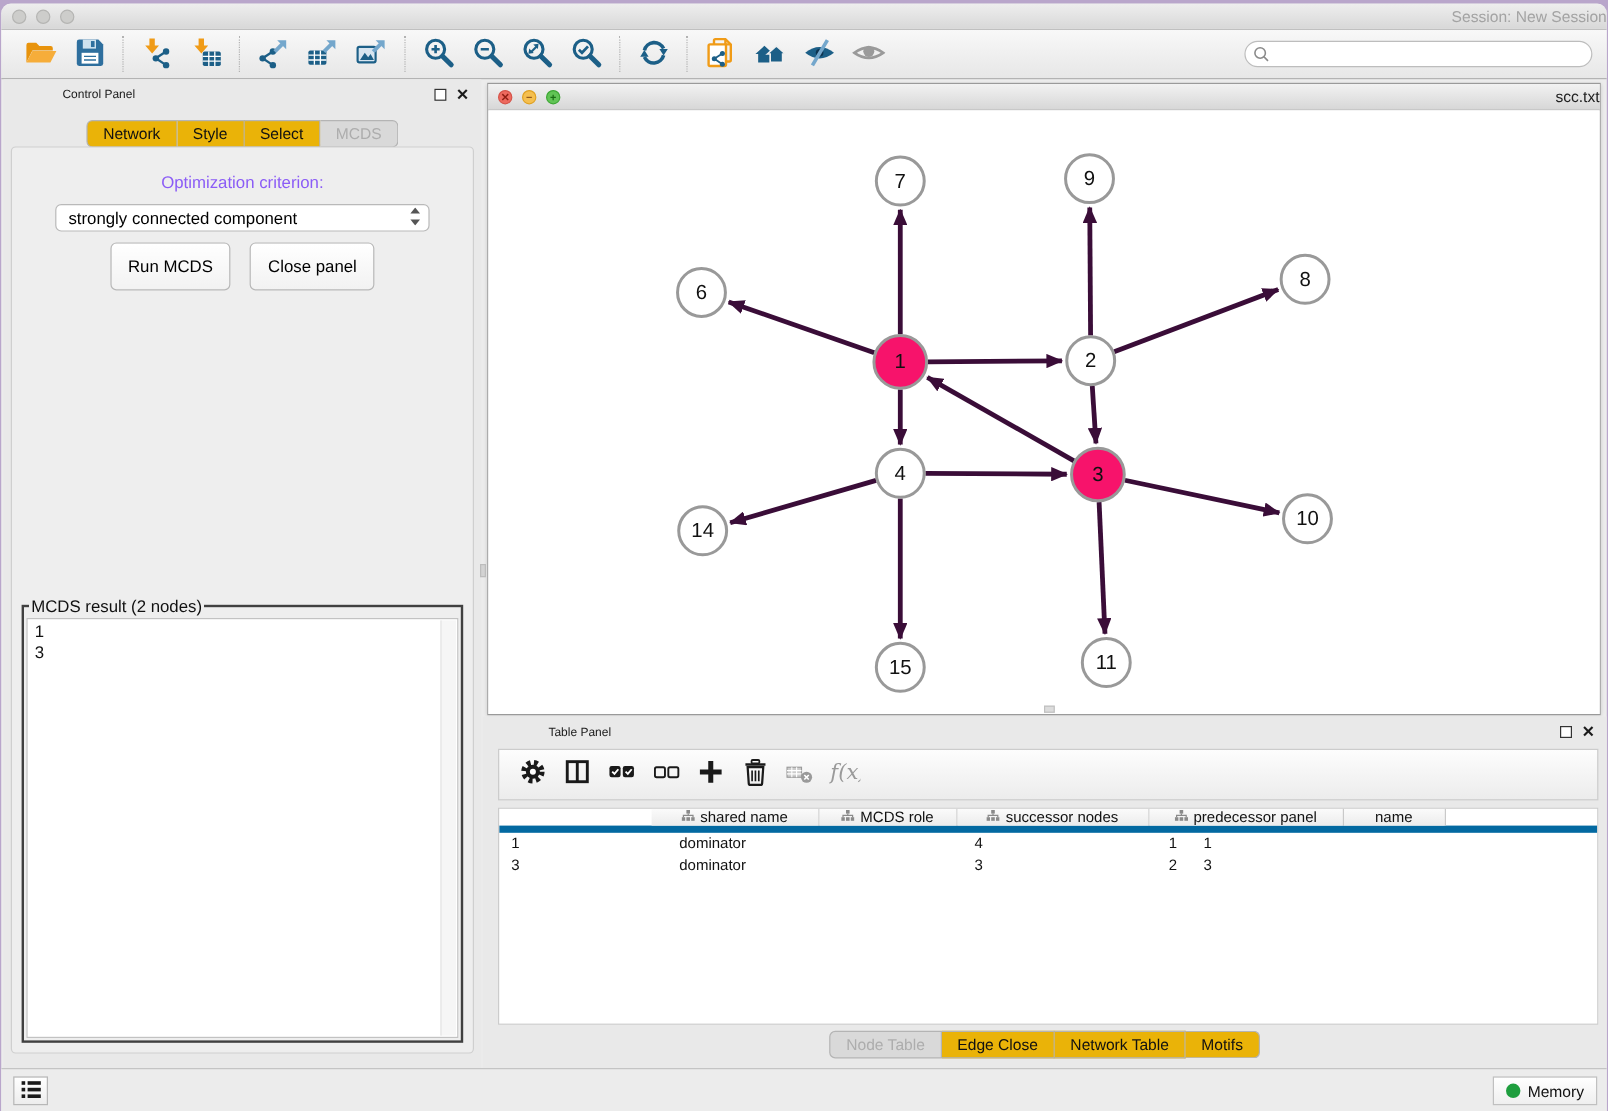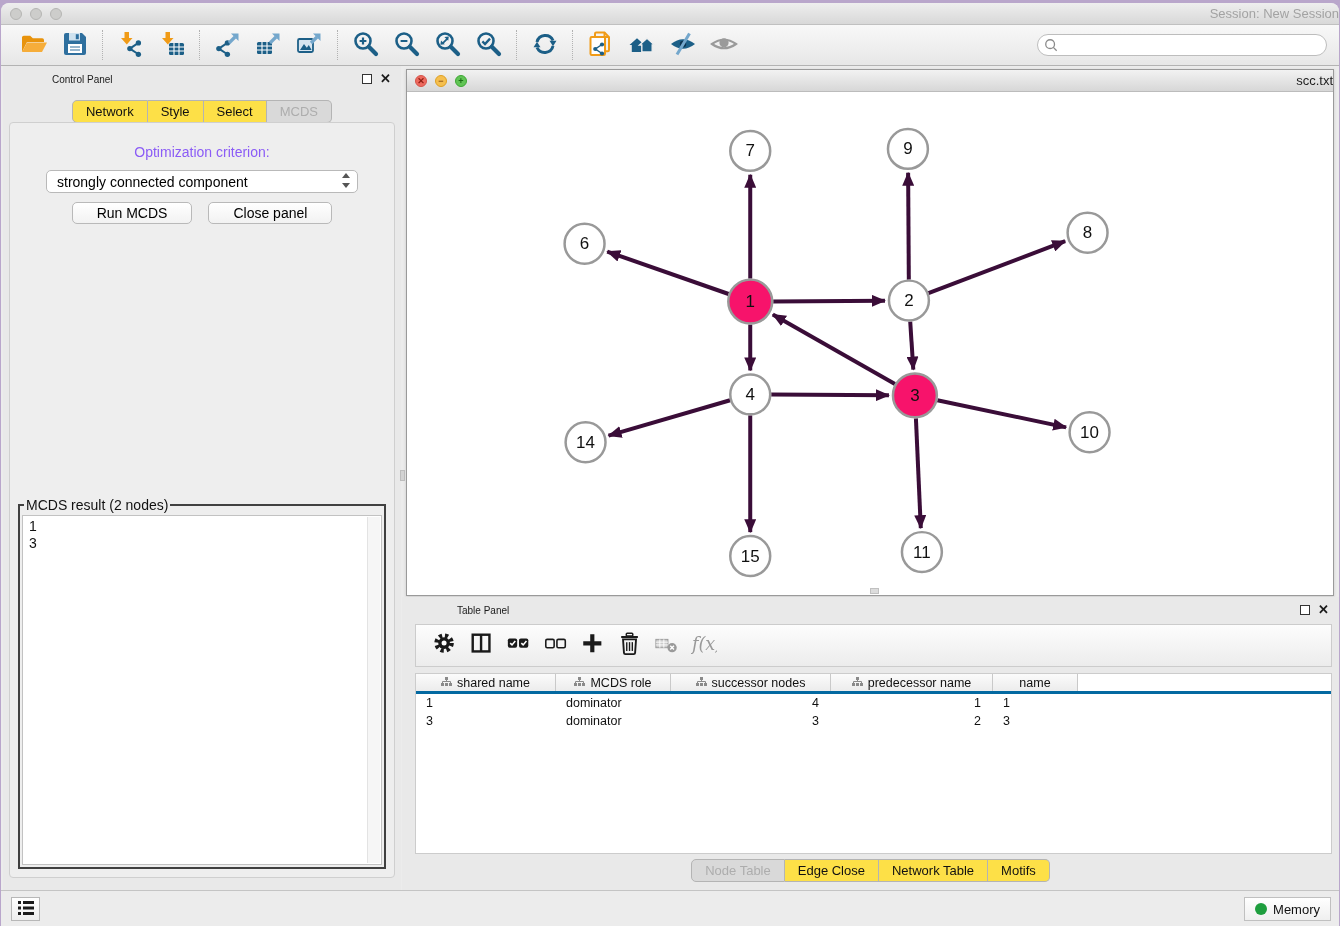--- a/index.html
+++ b/index.html
@@ -34,36 +34,36 @@
   
   .control-panel { position:absolute; left:2px; top:0; width:398px; bottom:0; background:#e9e9e9; }
   .panel-header { position:relative; height:30px; }
   .panel-title { position:absolute; left:10px; top:8px; font-size:10px; color:#1a1a1a;margin-left:39px; }
   .ph-icons { position:absolute; right:10px; top:7px; display:flex; gap:8px; align-items:center; }
   .float-ic { width:10px; height:10px; border:1.5px solid #333; display:inline-block; background:#fff;}
   .close-ic { font-size:13px; font-weight:bold; color:#1a1a1a; line-height:12px; }
 
   .tabs { display:flex; justify-content:center; }
   .cp-tabs { position:absolute; left:0; right:0; top:34px; }
-  .tab { background:#fde047; border:1px solid #b4b4b4; border-left:none; padding:3px 13px; font-size:13px;
+  .tab { background:#eab308; border:1px solid #b4b4b4; border-left:none; padding:3px 13px; font-size:13px;
          color:#111; line-height:15px; }
   .tab:first-child { border-left:1px solid #b4b4b4; border-radius:5px 0 0 5px; }
   .tab:last-child { border-radius:0 5px 5px 0; }
   .tab.selected { background:#d9d9d9; color:#adadad; }
 
   .cp-content { position:absolute; left:6px; right:6px; top:56px; bottom:12px; background:#eeeeee;
                 border:1px solid #cfcfcf; border-radius:4px; }
   .opt-label { text-align:center; margin-top:21px; font-size:14px; color:#8b5cf6; }
   .select-box { width:312px; height:23px; margin:10px auto 0; background:#fff; border:1px solid #b9b9b9;
                 border-radius:5px; display:flex; align-items:center; padding:0 6px 0 10px; font-size:14px; }
   .select-box .sel-val { flex:1; }
   .select-box svg { width:10px; height:15px; }
   .btn-row { display:flex; justify-content:center; gap:16px; margin-top:9px; }
   .pbtn { background:linear-gradient(#ffffff,#f2f2f2); border:1px solid #b9b9b9; border-radius:5px;
-          font-size:14px; padding:2px 24px; height:22px; font-family:"Liberation Sans",sans-serif; }
+          font-size:14px; padding:2px 14px; height:40px; font-family:"Liberation Sans",sans-serif; }
 
   fieldset.result { position:absolute; left:8px; right:8px; top:374px; bottom:8px;
                     border:2px solid #404040; padding:2px; }
   fieldset.result legend { font-size:14px; color:#111; padding:0 2px; margin-left:2px; }
   .result-area { position:relative; width:100%; height:100%; background:#fff; border:1px solid #c2c2c2;
                  font-size:14px; line-height:17px; padding:2px 6px; white-space:pre-line; color:#111; }
   .result-scroll { position:absolute; top:1px; bottom:1px; right:1px; width:13px; background:#f6f6f6;
                    border-left:1px solid #e3e3e3; }
 
   
@@ -85,21 +85,21 @@
   
   .table-panel { position:absolute; left:401px; right:0; top:531px; bottom:0; background:#e9e9e9; }
   .tp-toolbar { position:absolute; left:13px; right:7px; top:27px; height:43px;
                 background:linear-gradient(#fdfdfd,#ececec); border:1px solid #cccccc;
                 display:flex; align-items:center; padding-left:10px; }
   .tp-btn { width:37px; height:34px; background:none; border:none; display:flex; align-items:center;
             justify-content:center; }
   .tp-btn svg { width:26px; height:26px; }
   .tp-table { position:absolute; left:13px; right:7px; top:76px; bottom:36px; background:#fff;
               border:1px solid #cccccc; overflow:hidden; }
-  .thead { display:flex; height:20px; border-bottom:3px solid #0369a1; }
+  .thead { display:flex; height:20px; border-bottom:6px solid #0369a1;justify-content:center; }
   .th { background:linear-gradient(#fbfbfb,#ececec); border-right:1px solid #c9c9c9; display:flex;
         align-items:center; justify-content:center; gap:5px; font-size:12.5px; color:#111; }
   .th svg { width:11px; height:10px; }
   .trow { display:flex; height:16px; font-size:12.5px; color:#111; margin-top:2px; }
   .td { overflow:hidden; white-space:nowrap; }
   .tp-tabs { position:absolute; left:0; right:0; bottom:8px; }
 
   
   .statusbar { position:absolute; left:0; right:0; bottom:0; height:36px; background:#ececec;
                border-top:1px solid #c4c4c4; }
@@ -522,21 +522,21 @@
             <div class="th" style="width: 162px;">
               <span><svg viewBox="0 0 11 10">
                   <g fill="#8a8a8a">
                     <rect x="4" y="0" width="3" height="3"></rect>
                     <rect x="0" y="6" width="3" height="3"></rect>
                     <rect x="4" y="6" width="3" height="3"></rect>
                     <rect x="8" y="6" width="3" height="3"></rect>
                   </g>
                   <path d="M5.5 3 V4.5 M1.5 6 V4.5 H9.5 V6" stroke="#8a8a8a" fill="none" stroke-width="1"></path>
                 </svg></span>
-              <span>predecessor name</span>
+              <span>predecessor panel</span>
             </div>
             <div class="th" style="width: 85px;">
               <span>name</span>
             </div>
           </div>
           <div class="trow">
             <div class="td" style="width: 140px; text-align: left; padding: 0px 0px 0px 10px;">1</div>
             <div class="td" style="width: 115px; text-align: left; padding: 0px 0px 0px 10px;">dominator</div>
             <div class="td" style="width: 160px; text-align: right; padding: 0px 12px 0px 0px;">4</div>
             <div class="td" style="width: 162px; text-align: right; padding: 0px 12px 0px 0px;">1</div>

